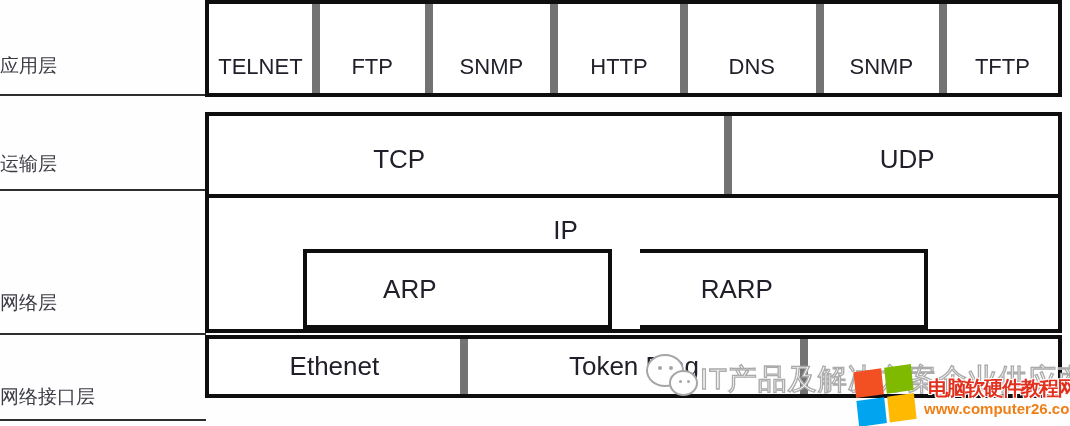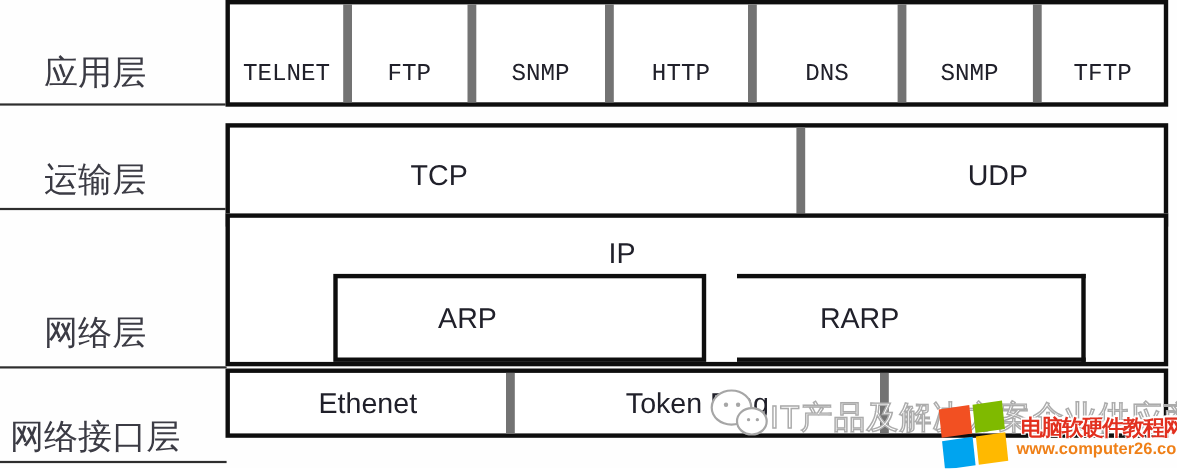--- a/index.html
+++ b/index.html
@@ -7,51 +7,51 @@
   body { font-family:"Liberation Sans","DejaVu Sans",sans-serif; }
 
   .canvas{
     position:relative; width:1070px; height:426px;
     background:#fefefe; overflow:hidden;
   }
 
   
   .layer-label{
     position:absolute; left:0; width:173px;
-    text-align:center; font-size:31px; color:#3b3b44;
+    text-align:left; font-size:19px; color:#3b3b44;
     line-height:30px; white-space:nowrap;
   }
   .thin-line{
     position:absolute; left:0; width:206px; height:2px; background:#2e2e2e;
   }
 
   
   .prow{
     position:absolute; left:205px; width:857px;
     display:flex; border:4px solid #0e0e0e; background:#fff;
   }
   .cell{
     display:flex; justify-content:center; align-items:center;
     font-size:22px; color:#20202a; white-space:nowrap;
   }
   .cell + .cell{ border-left:8px solid #737373; }
-  .app-cell{ align-items:flex-end; padding-bottom:13px;font-family:Liberation Mono, monospace; }
+  .app-cell{ align-items:flex-end; padding-bottom:13px; }
   .big-label{ font-size:26px; }
 
   
   .network-box{
     position:absolute; left:205px; top:194px; width:857px; height:139px;
     border:4px solid #0e0e0e; background:#fff;
   }
   .ip-label{
     position:absolute; top:17px; left:0; width:84%;
     text-align:center; font-size:26px; color:#20202a;
   }
   .inner-row{
-    position:absolute; left:94px; top:51px; width:684px; height:80px;
+    position:absolute; left:94px; top:51px; width:625px; height:80px;
     display:flex;
     gap:28px;
   }
   .inner-cell{
     border:4px solid #0e0e0e; background:#fff;
     display:flex; align-items:center; justify-content:center;
     font-size:26px; color:#20202a;
   }
   .inner-cell + .inner-cell{ border-left:0; }
 

